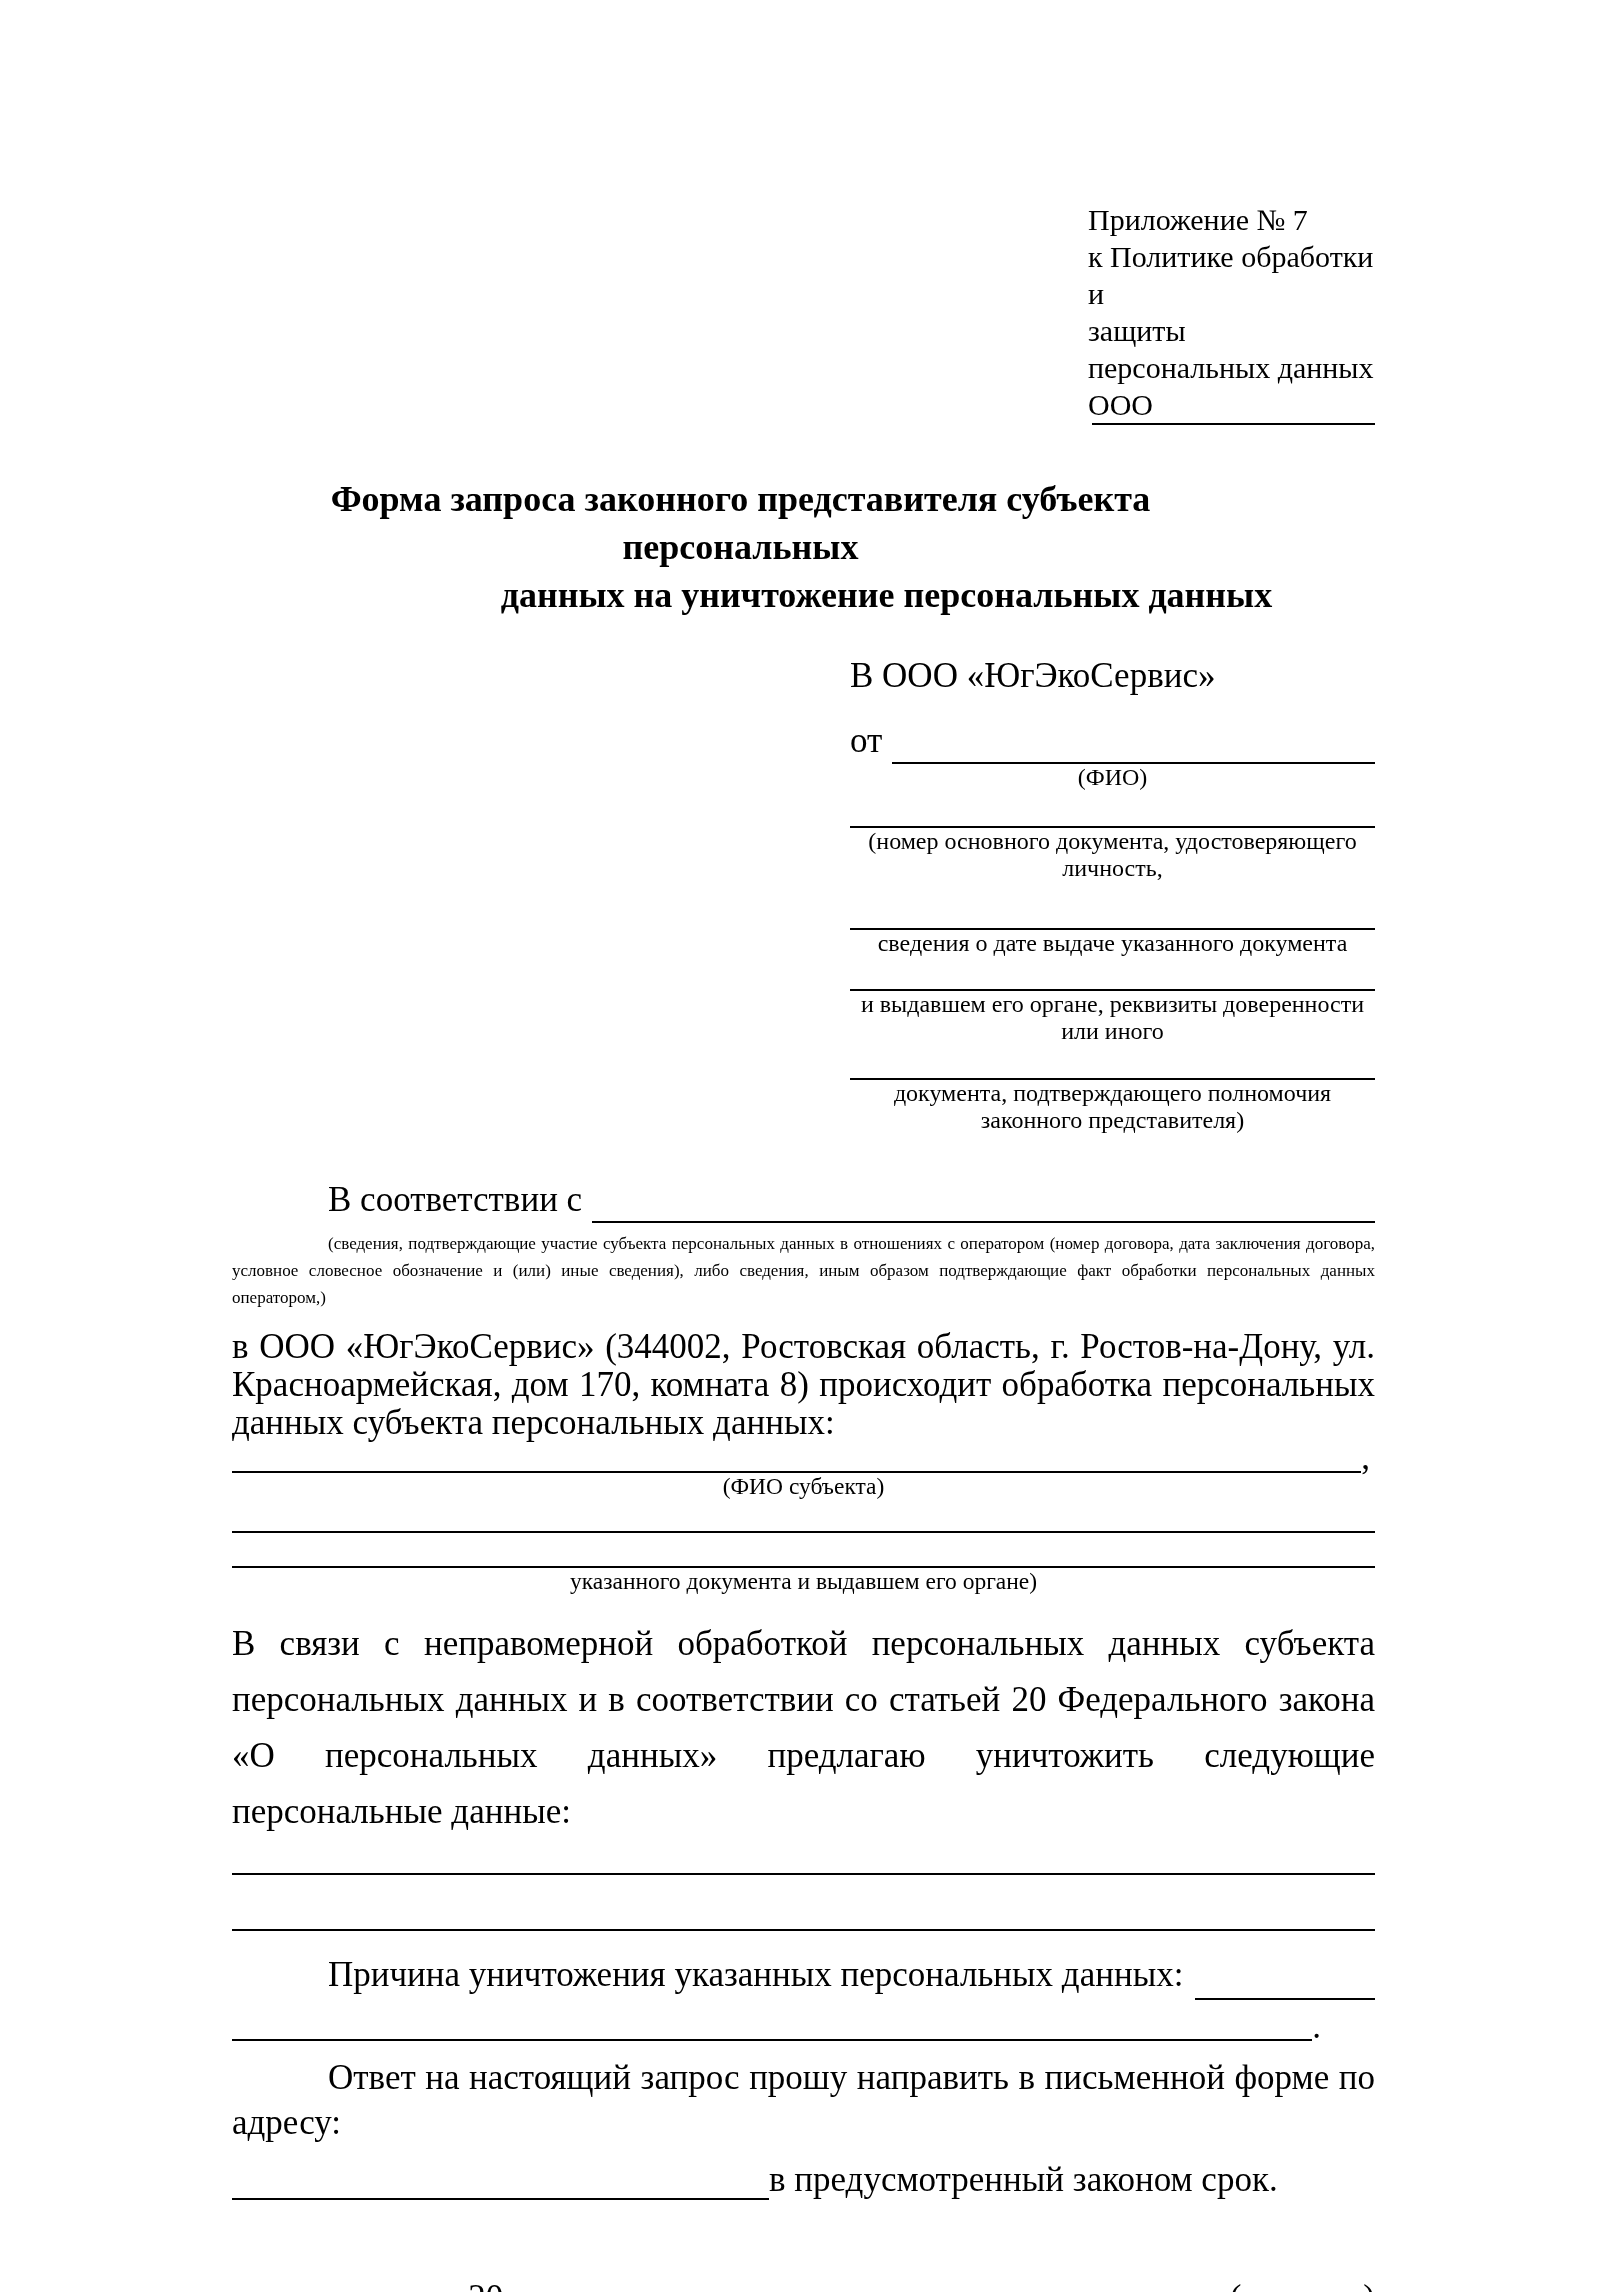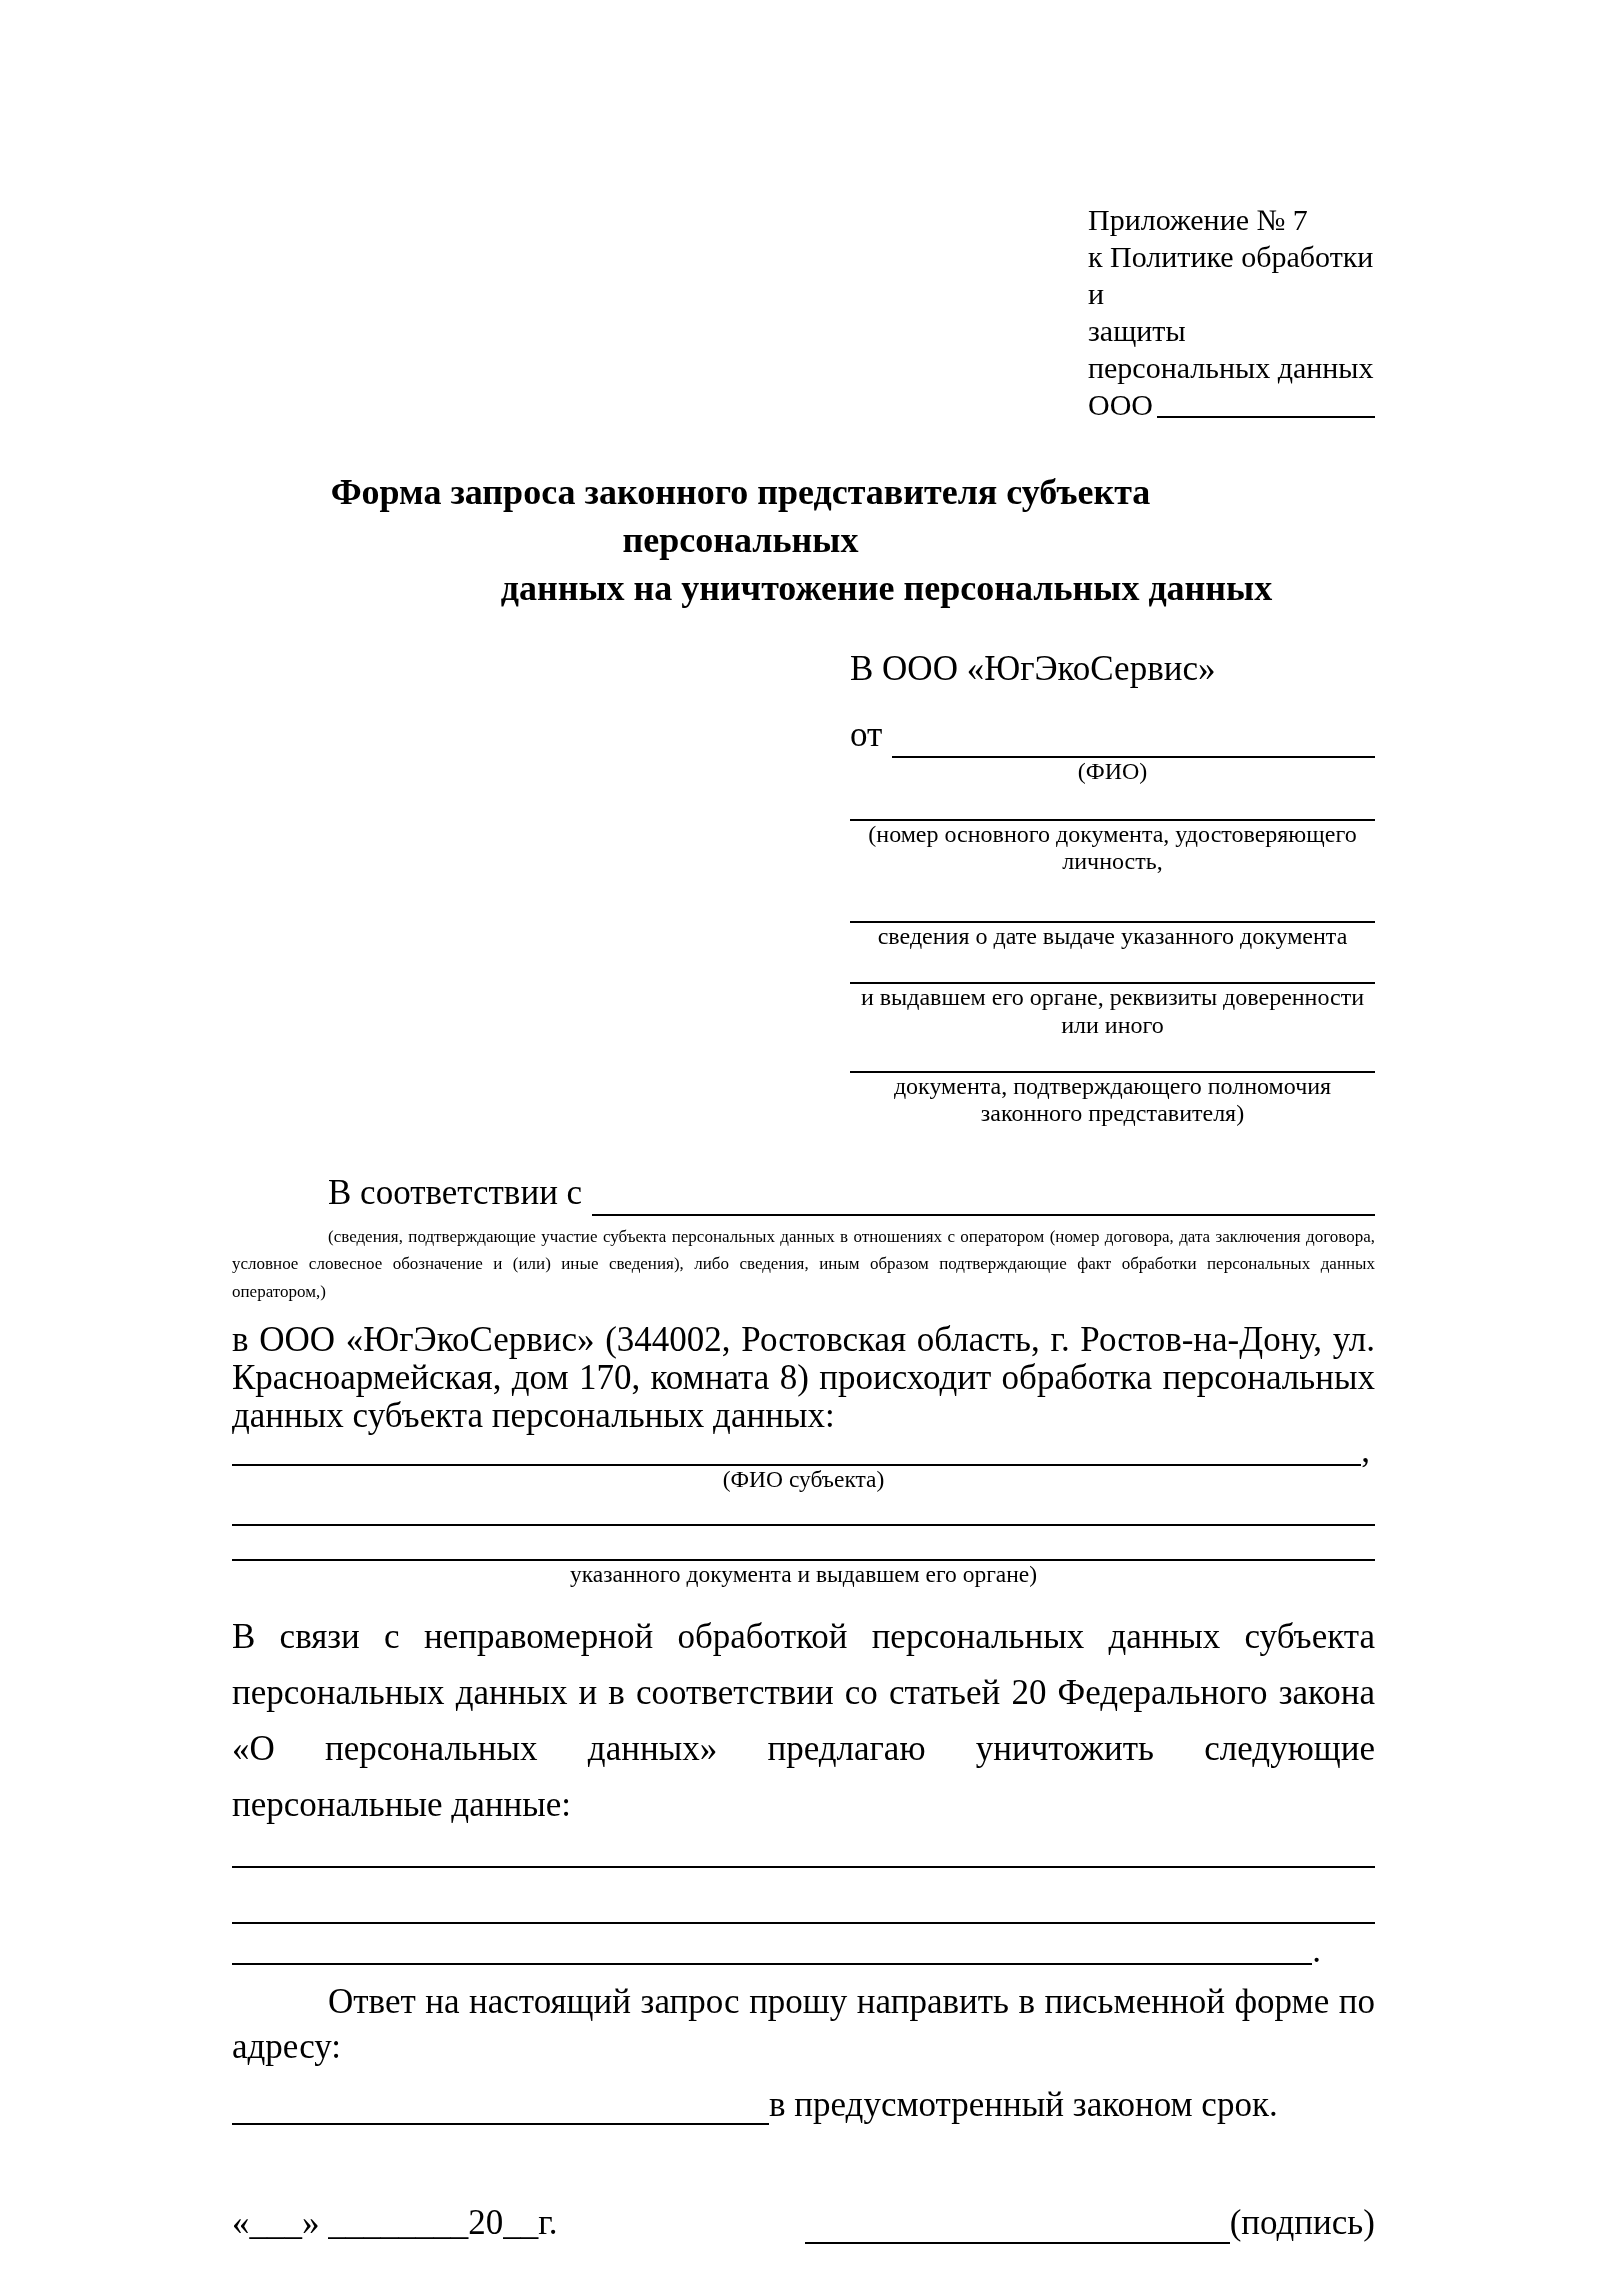--- a/index.html
+++ b/index.html
@@ -5,21 +5,21 @@
   * { margin:0; padding:0; box-sizing:border-box; }
   html,body { background:#ffffff; }
   body {
     width:1621px; height:2293px; position:relative; overflow:hidden;
     font-family:"Liberation Serif", serif; color:#000;
   }
   .content { padding:201px 116px 0 232px; width:1491px; }
 
   
   .appendix { margin-left:856px; font-size:30px; line-height:37px; }
-  .appendix-row { display:flex; }
+  .appendix-row { display:flex;flex-direction:column; }
   .appendix-fill { flex:1; border-bottom:2.9px solid #000; margin-bottom:4.9px; margin-left:3.9px; }
 
   
   .title { margin-top:45px; font-size:36px; font-weight:bold; line-height:48px; }
   .title-l1 { text-align:center; margin-right:126px; }
   .title-l2 { text-align:center; padding-left:166px; }
 
   
   .recipient { margin-left:618px; font-size:35px; margin-top:37px; }
   .fill { flex:1; border-bottom:2.9px solid #000; }
@@ -109,20 +109,24 @@
   <div class="blank-wide w1"></div>
 
   <div class="blank-wide w2"></div>
   <div class="cap-center">указанного документа и выдавшем его органе)</div>
 
   <div class="req-para">В связи с неправомерной обработкой персональных данных субъекта персональных данных и в соответствии со статьей 20 Федерального закона «О персональных данных» предлагаю уничтожить следующие персональные данные:</div>
 
   <div class="empty1"></div>
   <div class="empty2"></div>
 
+  <div class="reason-row">
+    <span class="prefix">Причина уничтожения указанных персональных данных:</span>
+    <div class="fill"></div>
+  </div>
 
   <div class="period-row">
     <div class="fill"></div>
     <span>.</span>
   </div>
 
   <div class="reply-para">Ответ на настоящий запрос прошу направить в письменной форме по адресу:</div>
 
   <div class="reply-row">
     <div class="reply-fill"></div>

